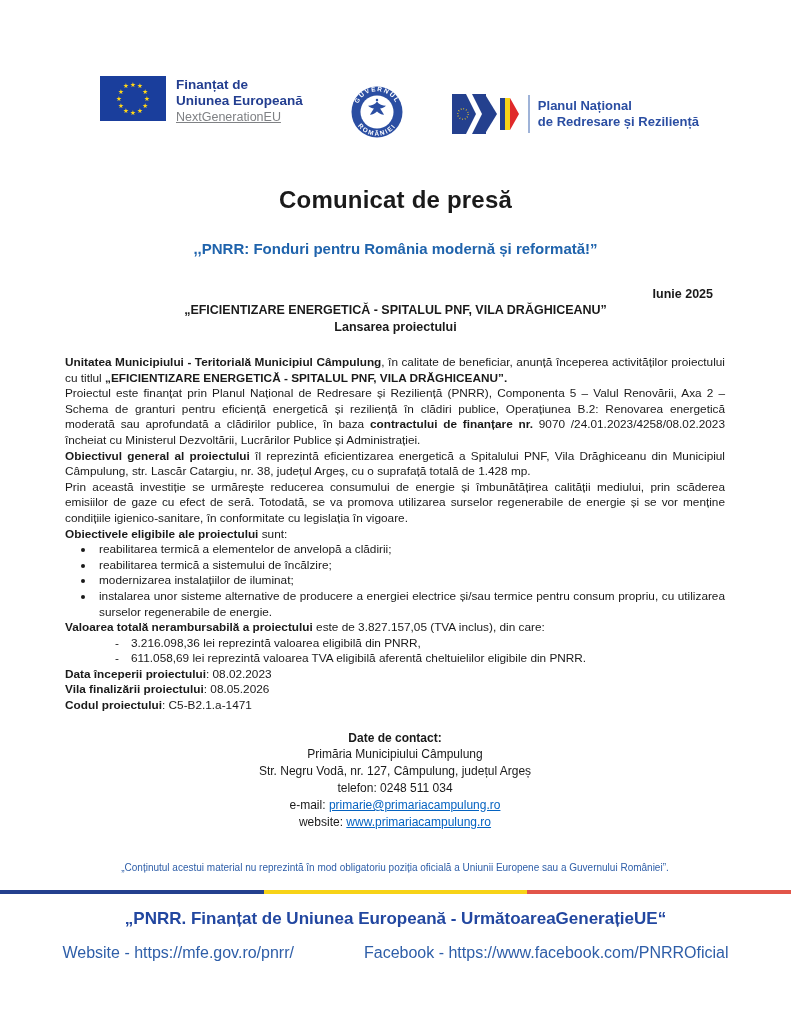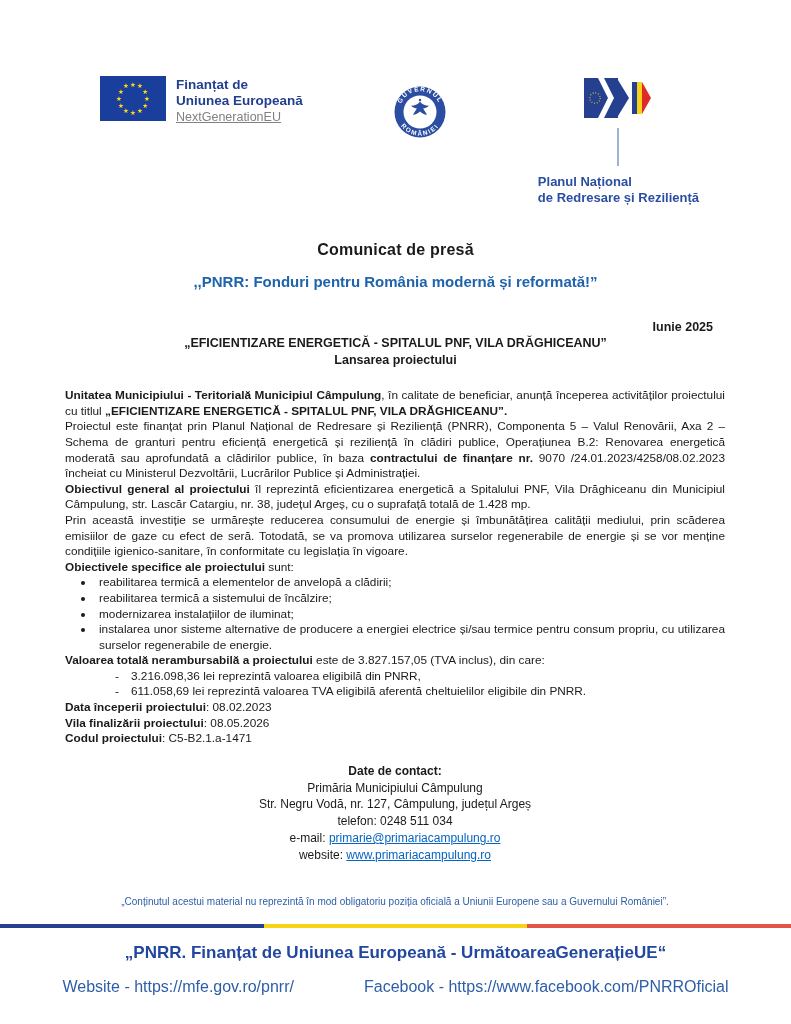--- a/index.html
+++ b/index.html
@@ -10,29 +10,29 @@
   }
   .content{padding:0 66px 0 65px;}
   
   .logo-row{display:flex;align-items:flex-start;justify-content:space-between;
     padding:76px 92px 0 100px;}
   .eu-logo{display:flex;gap:10px;align-items:flex-start;}
   .eu-text{line-height:1.15;padding-top:1px;}
   .eu-text .b{font-weight:bold;color:#233E90;font-size:13.5px;display:block;}
   .eu-text .g{color:#7f8184;font-size:12.5px;display:block;margin-top:2px;text-decoration:underline;}
   .gov-logo{margin-top:2px;}
-  .pnrr-logo{display:flex;align-items:center;gap:8px;margin-top:0;flex-direction:column;}
+  .pnrr-logo{display:flex;align-items:center;gap:8px;margin-top:16px;}
   .pnrr-sep{width:2px;height:38px;background:#9fb3d8;}
   .pnrr-text{line-height:1.2;}
   .pnrr-text span{display:block;font-weight:bold;color:#2B4EA2;font-size:13px;}
   
-  .doc-title{text-align:center;font-size:16px;font-weight:bold;color:#1a1a1a;
+  .doc-title{text-align:center;font-size:24px;font-weight:bold;color:#1a1a1a;
     margin-top:36px;letter-spacing:.2px;}
   .doc-subtitle{text-align:center;font-size:15px;font-weight:bold;color:#1F63AC;
-    margin-top:14px;}
+    margin-top:26px;}
   .date-line{text-align:right;font-weight:bold;font-size:12.5px;
     padding-right:78px;margin-top:30px;}
   .launch{text-align:center;font-weight:bold;font-size:12.5px;line-height:16.5px;
     margin-top:1px;}
   
   .body-block{margin-top:20px;font-size:11.8px;line-height:15.6px;text-align:justify;}
   .body-block p{margin:0;}
   .b{font-weight:bold;}
   ul.objectives{margin:0;padding-left:30px;}
   ul.objectives li{margin:0;padding-left:4px;}
@@ -129,21 +129,21 @@
     <div>„EFICIENTIZARE ENERGETICĂ - SPITALUL PNF, VILA DRĂGHICEANU”</div>
     <div>Lansarea proiectului</div>
   </div>
 
   <div class="content">
     <div class="body-block">
       <p><span class="b">Unitatea Municipiului - Teritorială Municipiul Câmpulung</span><span>, în calitate de beneficiar, anunță începerea activităților proiectului cu titlul </span><span class="b">„EFICIENTIZARE ENERGETICĂ - SPITALUL PNF, VILA DRĂGHICEANU”.</span></p>
       <p><span>Proiectul este finanțat prin Planul Național de Redresare și Reziliență (PNRR), Componenta 5 – Valul Renovării, Axa 2 – Schema de granturi pentru eficiență energetică și reziliență în clădiri publice, Operațiunea B.2: Renovarea energetică moderată sau aprofundată a clădirilor publice, în baza </span><span class="b">contractului de finanțare nr.</span><span> 9070 /24.01.2023/4258/08.02.2023 încheiat cu Ministerul Dezvoltării, Lucrărilor Publice și Administrației.</span></p>
       <p><span class="b">Obiectivul general al proiectului</span><span> îl reprezintă eficientizarea energetică a Spitalului PNF, Vila Drăghiceanu din Municipiul Câmpulung, str. Lascăr Catargiu, nr. 38, județul Argeș, cu o suprafață totală de 1.428 mp.</span></p>
       <p>Prin această investiție se urmărește reducerea consumului de energie și îmbunătățirea calității mediului, prin scăderea emisiilor de gaze cu efect de seră. Totodată, se va promova utilizarea surselor regenerabile de energie și se vor menține condițiile igienico-sanitare, în conformitate cu legislația în vigoare.</p>
-      <p><span class="b">Obiectivele specifice ale proiectului</span><span> sunt:</span></p>
+      <p><span class="b">Obiectivele eligibile ale proiectului</span><span> sunt:</span></p>
 
       <ul class="objectives">
         <li>reabilitarea termică a elementelor de anvelopă a clădirii;</li>
         <li>reabilitarea termică a sistemului de încălzire;</li>
         <li>modernizarea instalațiilor de iluminat;</li>
         <li>instalarea unor sisteme alternative de producere a energiei electrice și/sau termice pentru consum propriu, cu utilizarea surselor regenerabile de energie.</li>
       </ul>
 
       <p><span class="b">Valoarea totală nerambursabilă a proiectului</span><span> este de 3.827.157,05 (TVA inclus), din care:</span></p>
       <div class="dash-item">

